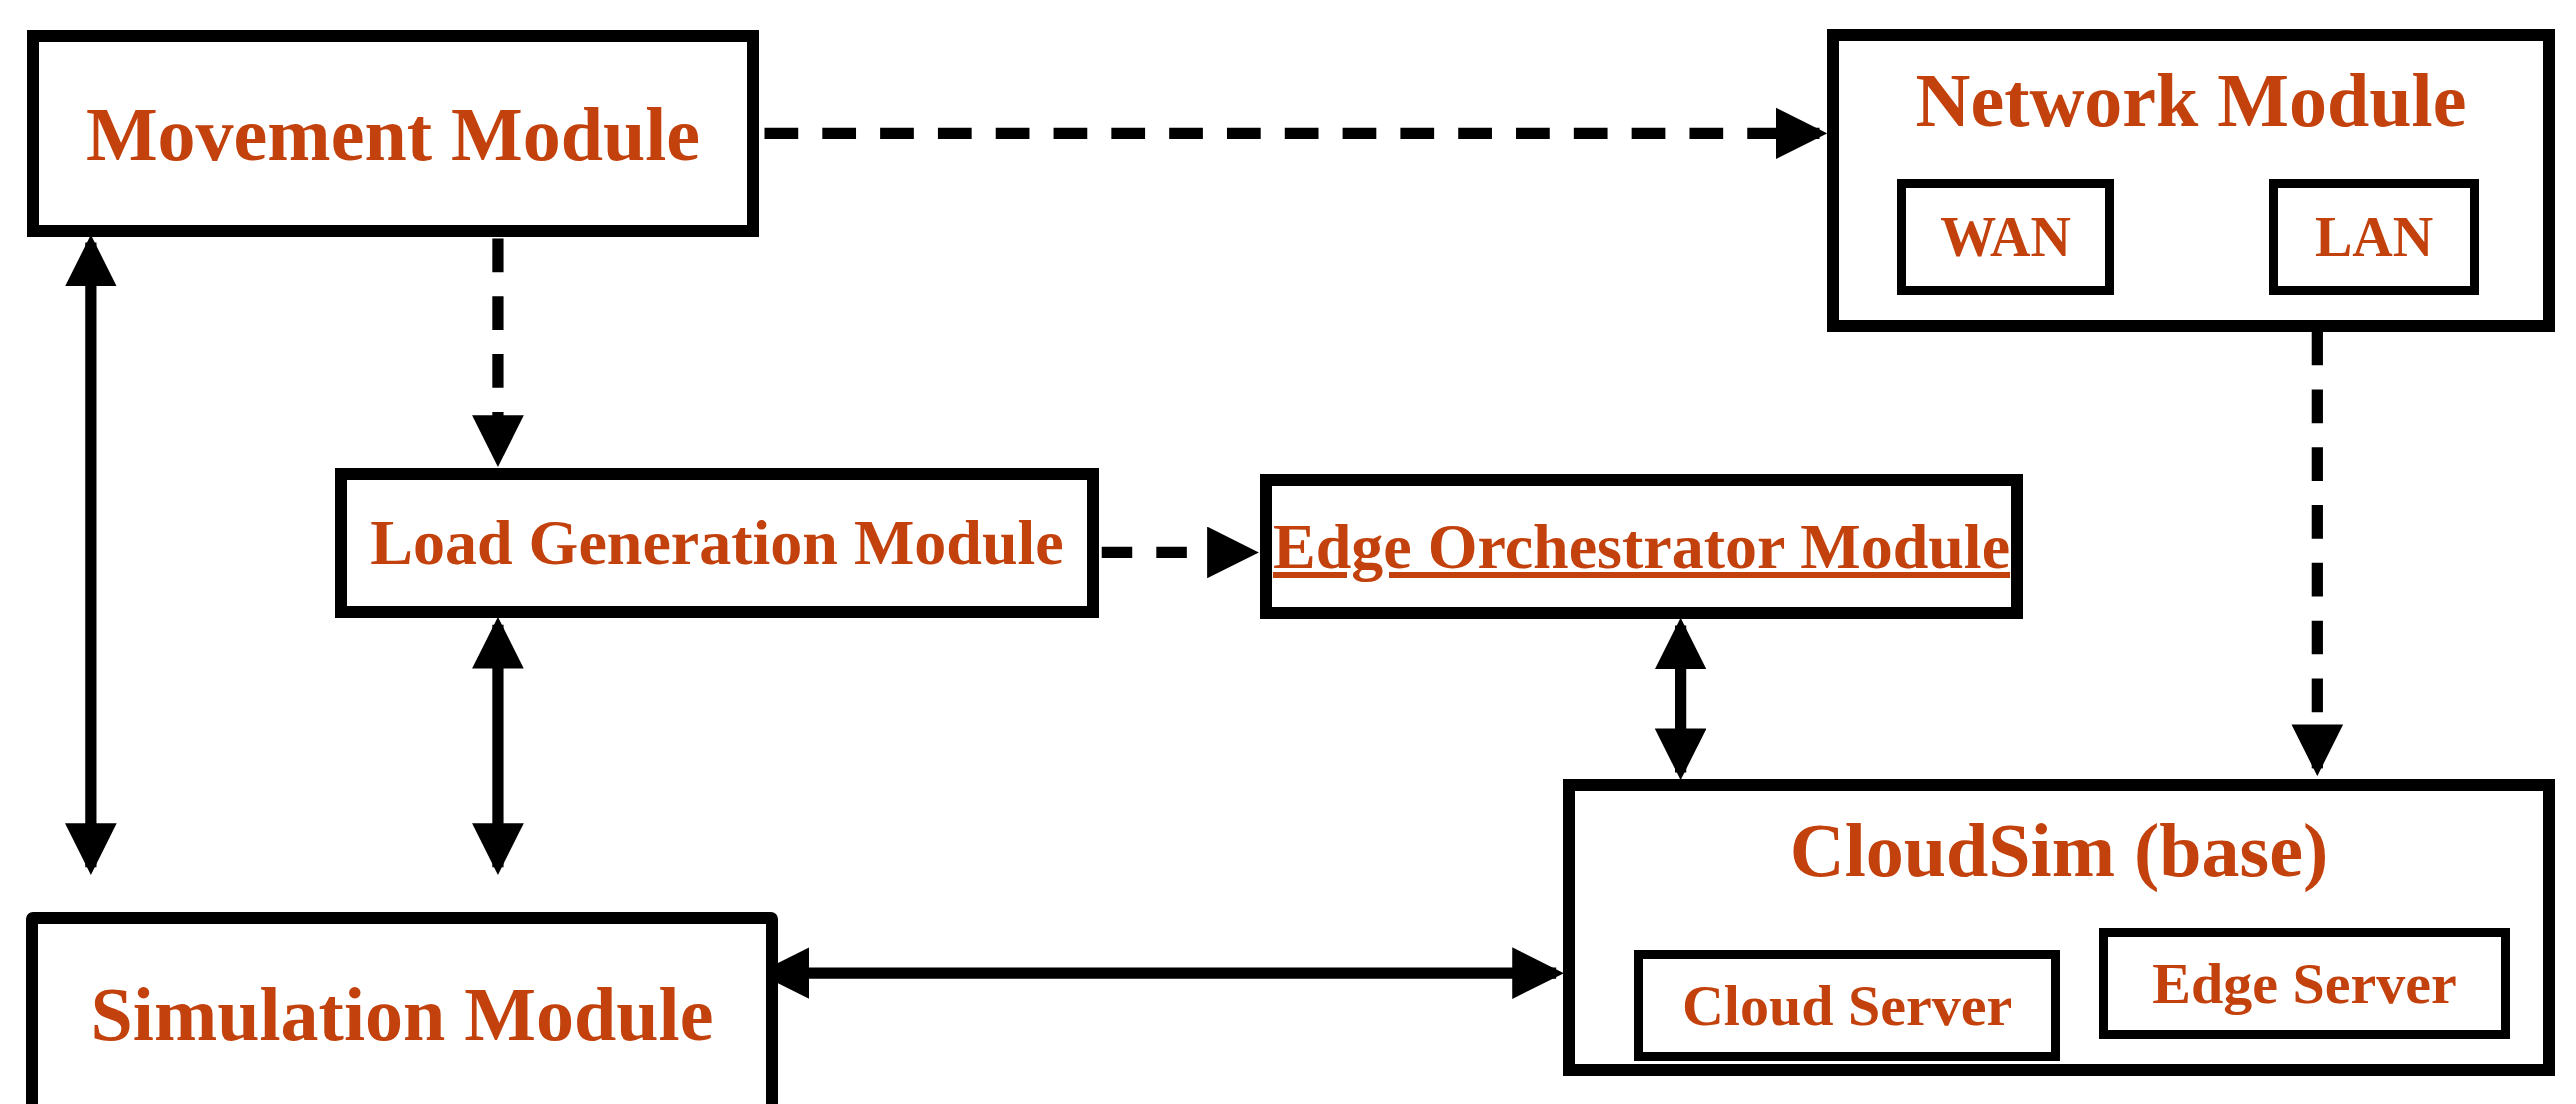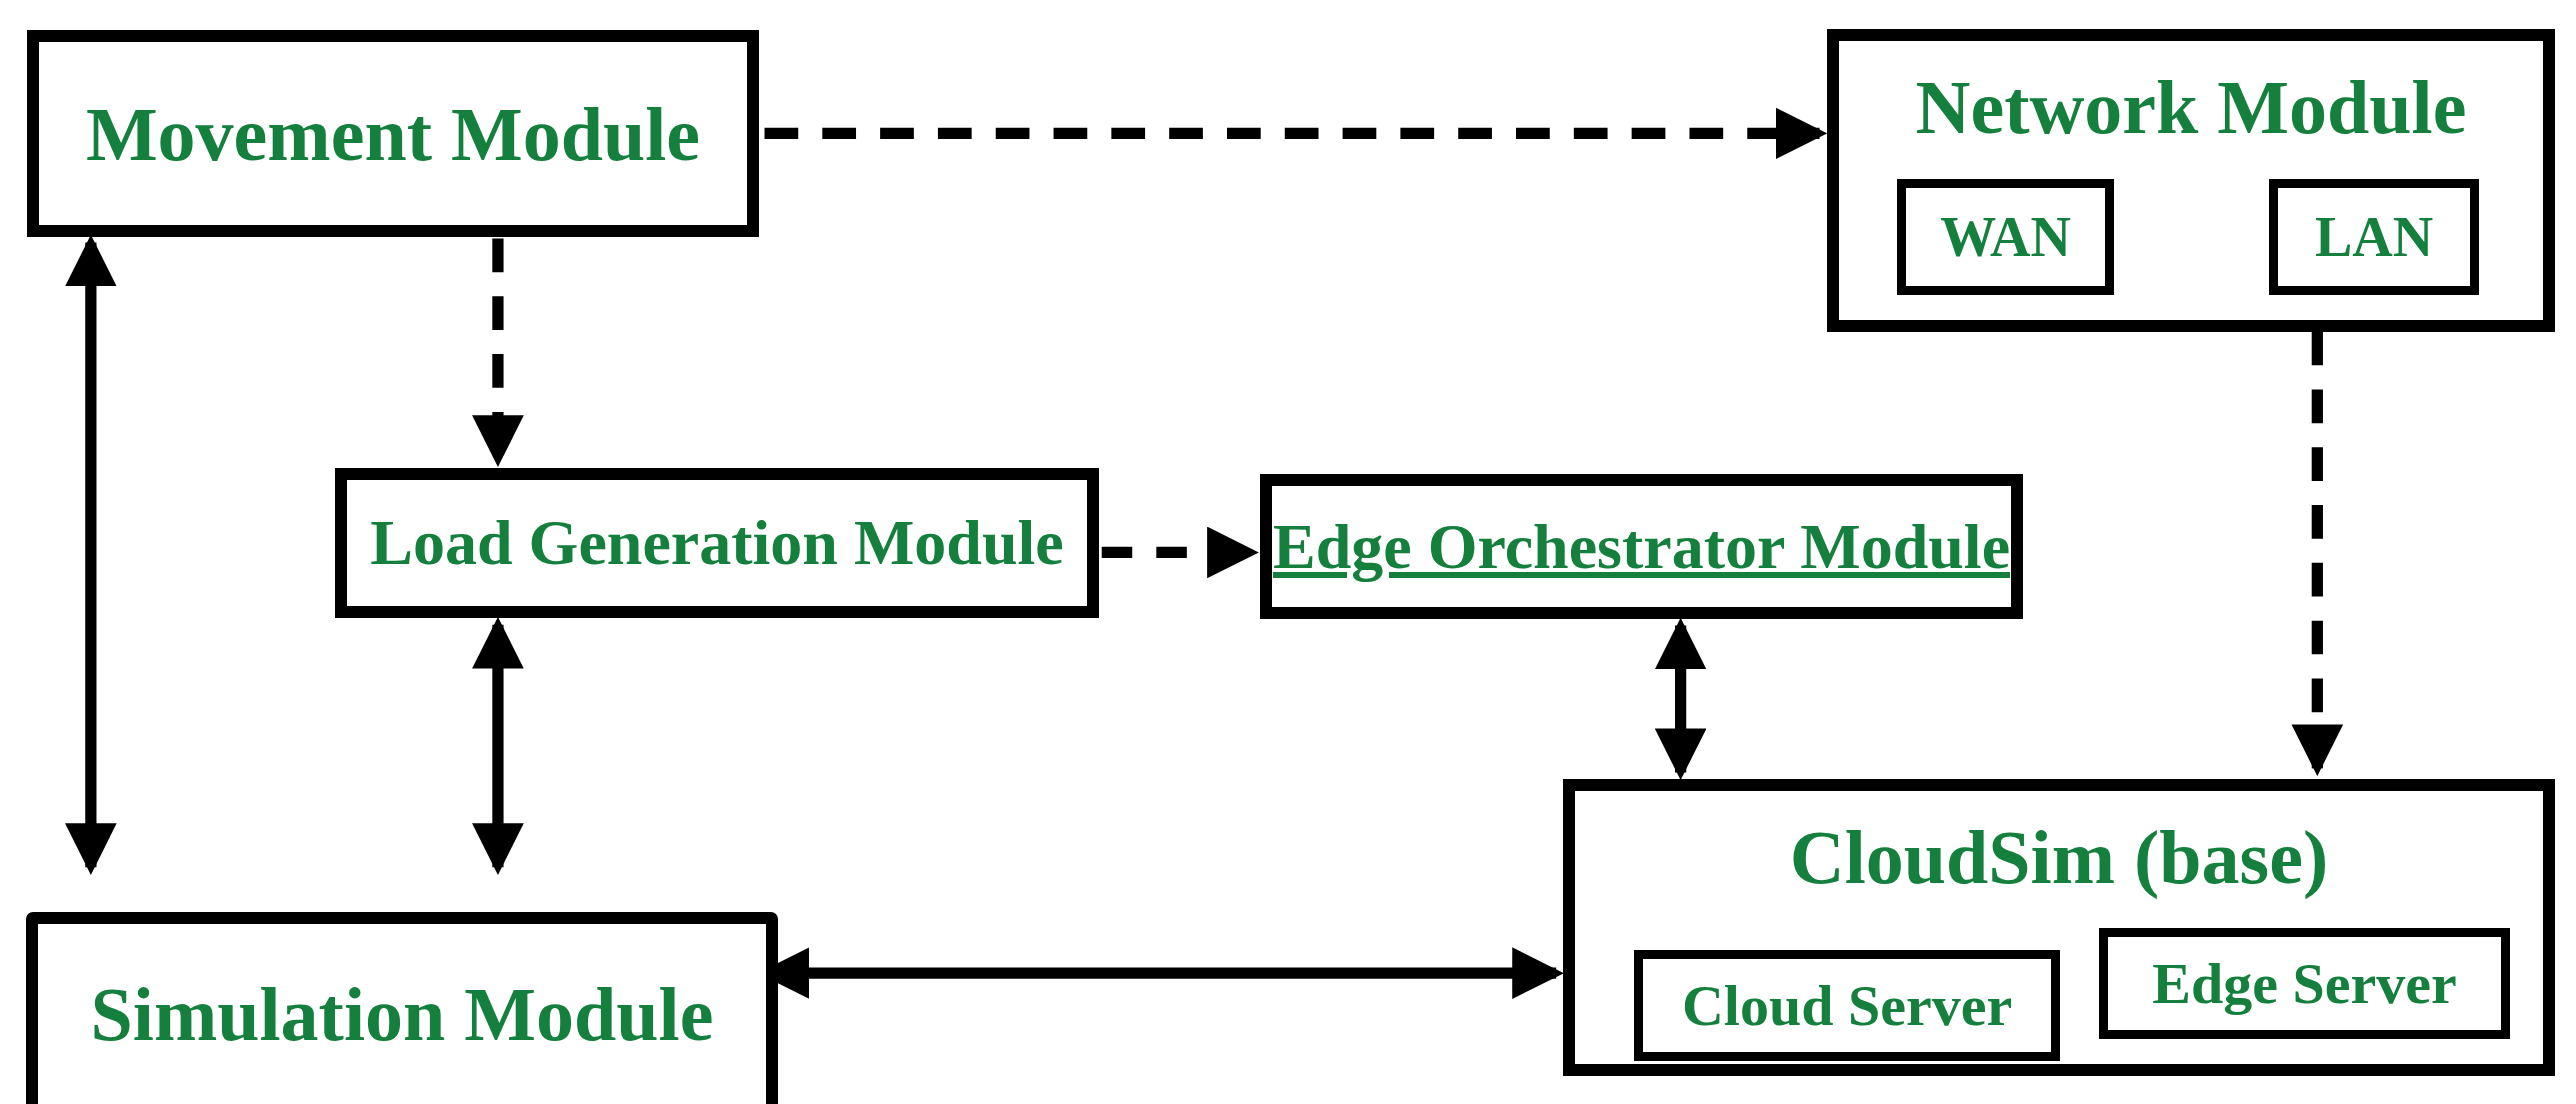--- a/index.html
+++ b/index.html
@@ -7,21 +7,21 @@
     padding: 0;
     background: #ffffff;
   }
   .canvas {
     position: relative;
     width: 2576px;
     height: 1104px;
     background: #ffffff;
     font-family: "Liberation Serif", serif;
     font-weight: bold;
-    color: #15803d;
+    color: #c2410c;
     overflow: hidden;
   }
   .connectors {
     position: absolute;
     left: 0;
     top: 0;
     width: 2576px;
     height: 1104px;
     pointer-events: none;
   }
@@ -44,21 +44,21 @@
     align-items: center;
     justify-content: center;
     text-align: center;
     line-height: 1;
     white-space: nowrap;
   }
   .node.container {
     align-items: flex-start;
   }
   .node .title {
-    padding-top: 28px;
+    padding-top: 21px;
   }
   .subnode {
     position: absolute;
     box-sizing: border-box;
     background: #ffffff;
     border: 9.6px solid #000000;
     display: flex;
     align-items: center;
     justify-content: center;
     text-align: center;

